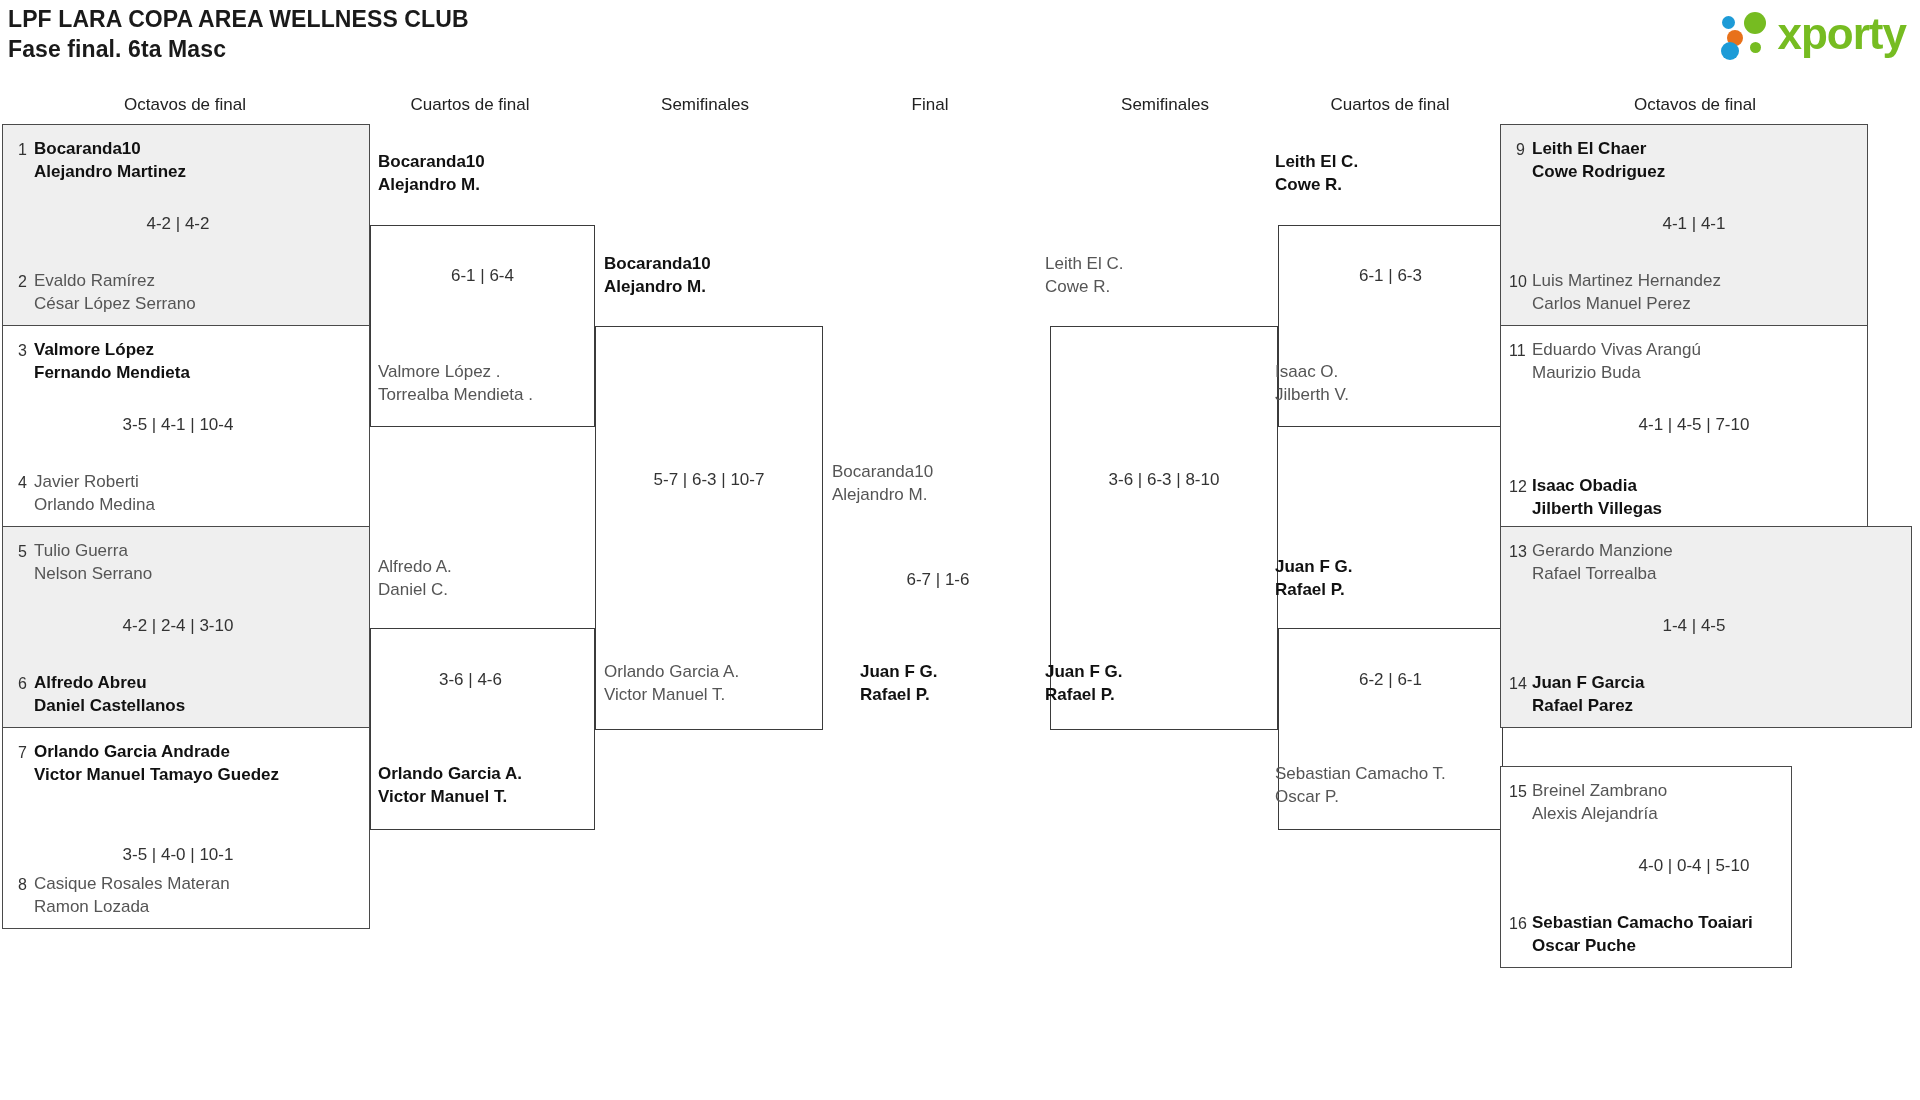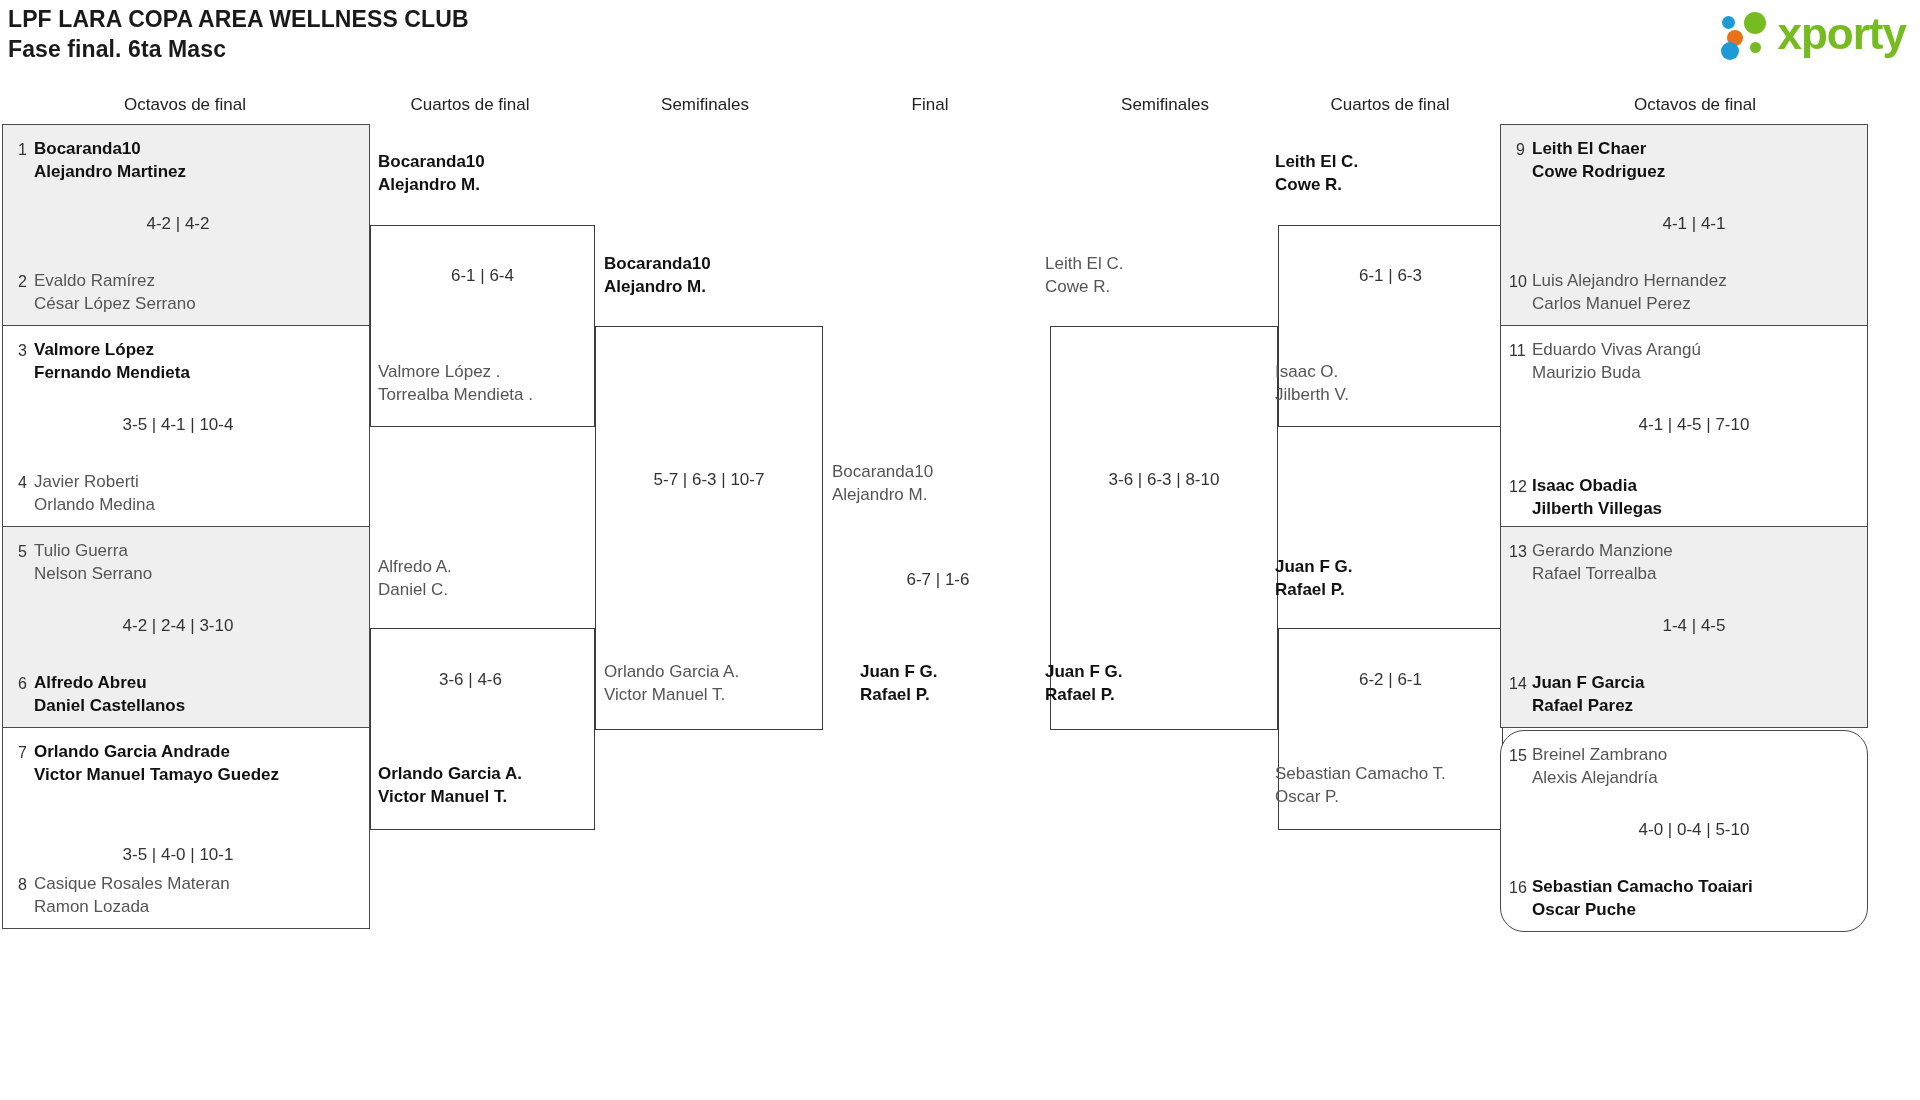--- a/index.html
+++ b/index.html
@@ -165,49 +165,49 @@
 </div>
 
 <div class="match shade" style="left:1500px;top:124px;width:368px;height:202px;">
   <div class="pl" style="left:8px;top:12px;">
     <span class="seed">9</span>
     <span class="names win"><span>Leith El Chaer</span><br><span>Cowe Rodriguez</span></span>
   </div>
   <div class="score" style="left:18px;top:89px;width:350px;">4-1 | 4-1</div>
   <div class="pl" style="left:8px;top:144px;">
     <span class="seed">10</span>
-    <span class="names"><span>Luis Alejandro Hernandez</span><br><span>Carlos Manuel Perez</span></span>
+    <span class="names"><span>Luis Martinez Hernandez</span><br><span>Carlos Manuel Perez</span></span>
   </div>
 </div>
 
 <div class="match plain" style="left:1500px;top:325px;width:368px;height:202px;">
   <div class="pl" style="left:8px;top:12px;">
     <span class="seed">11</span>
     <span class="names"><span>Eduardo Vivas Arangú</span><br><span>Maurizio Buda</span></span>
   </div>
   <div class="score" style="left:18px;top:89px;width:350px;">4-1 | 4-5 | 7-10</div>
   <div class="pl" style="left:8px;top:148px;">
     <span class="seed">12</span>
     <span class="names win"><span>Isaac Obadia</span><br><span>Jilberth Villegas</span></span>
   </div>
 </div>
 
-<div class="match shade" style="left:1500px;top:526px;width:368px;height:202px;">
+<div class="match shade" style="left:1500px;top:526px;width:412px;height:202px;">
   <div class="pl" style="left:8px;top:12px;">
     <span class="seed">13</span>
     <span class="names"><span>Gerardo Manzione</span><br><span>Rafael Torrealba</span></span>
   </div>
   <div class="score" style="left:18px;top:89px;width:350px;">1-4 | 4-5</div>
   <div class="pl" style="left:8px;top:144px;">
     <span class="seed">14</span>
     <span class="names win"><span>Juan F Garcia</span><br><span>Rafael Parez</span></span>
   </div>
 </div>
 
-<div class="match plain" style="left:1500px;top:730px;width:368px;height:202px;border-radius:24px;">
+<div class="match plain" style="left:1500px;top:766px;width:292px;height:202px;">
   <div class="pl" style="left:8px;top:12px;">
     <span class="seed">15</span>
     <span class="names"><span>Breinel Zambrano</span><br><span>Alexis Alejandría</span></span>
   </div>
   <div class="score" style="left:18px;top:89px;width:350px;">4-0 | 0-4 | 5-10</div>
   <div class="pl" style="left:8px;top:144px;">
     <span class="seed">16</span>
     <span class="names win"><span>Sebastian Camacho Toaiari</span><br><span>Oscar Puche</span></span>
   </div>
 </div>

